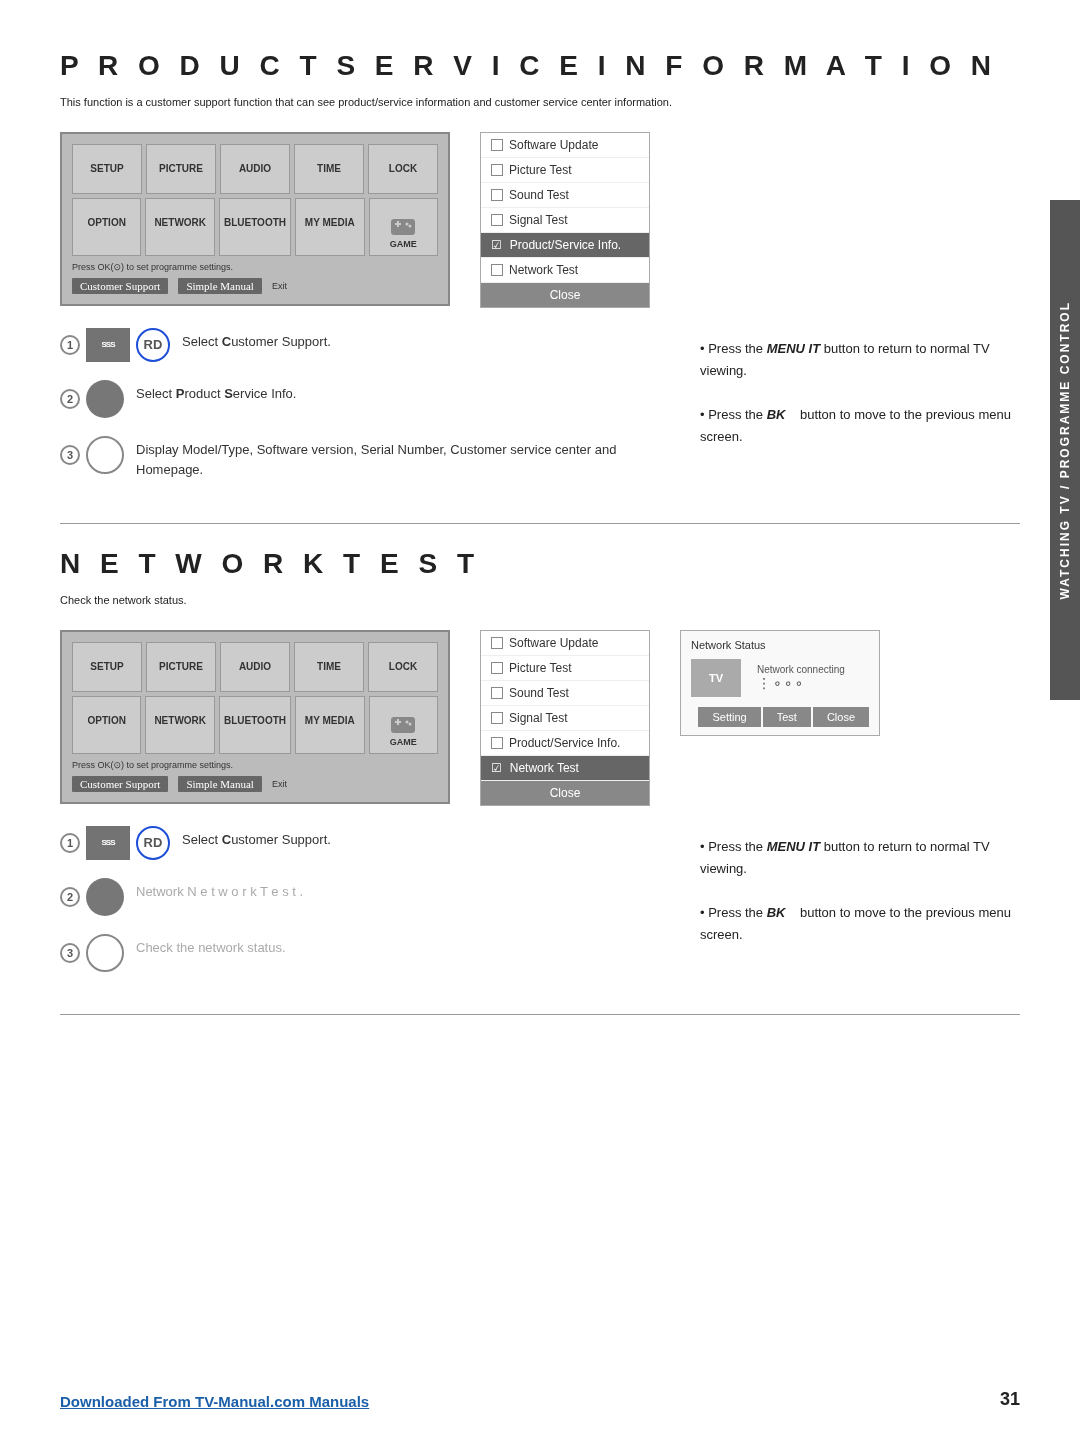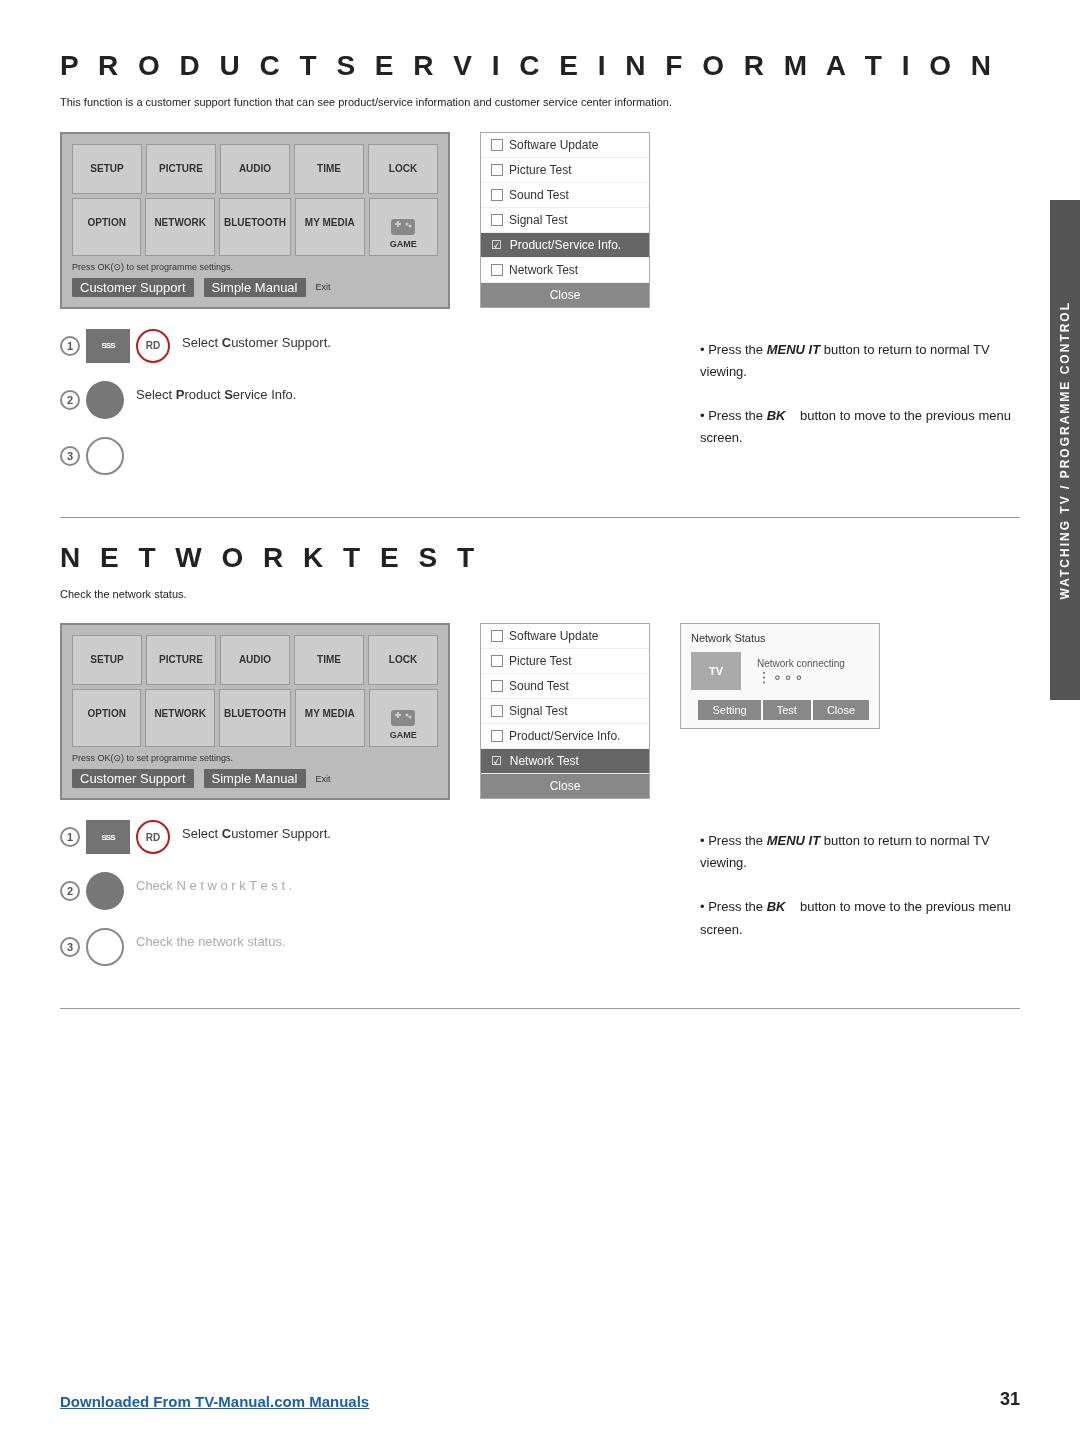--- a/index.html
+++ b/index.html
@@ -116,22 +116,23 @@
       align-items: center;
       gap: 10px;
       margin-top: 6px;
       font-size: 9px;
       color: #333;
     }
     .tv-menu-footer-btn {
       background: #666;
       color: #fff;
       padding: 2px 8px;
-      font-size: 13px;
+      font-size: 11px;
       border-radius: 1px;
+      font-family: Liberation Serif, serif;
     }
     .tv-menu-text {
       font-size: 9px;
       color: #333;
     }
 
     
     .dropdown-menu {
       border: 1px solid #aaa;
       background: #fff;
@@ -224,26 +225,26 @@
     }
     .step-text {
       font-size: 13px;
       line-height: 1.6;
       padding-top: 4px;
       color: #333;
     }
     .remote-circle {
       width: 34px;
       height: 34px;
-      border: 2px solid #b91c1c;
+      border: 2px solid #1d4ed8;
       border-radius: 50%;
       display: flex;
       align-items: center;
       justify-content: center;
-      font-size: 10px;
+      font-size: 13px;
       font-weight: bold;
       color: #555;
     }
 
     
     .network-status-box {
       border: 1px solid #aaa;
       background: #f9f9f9;
       padding: 8px 10px;
       min-width: 200px;
@@ -387,20 +388,21 @@
         <div class="step-icon-round"></div>
       </div>
       <div class="step-text">Select <b>P</b>roduct <b>S</b>ervice Info.</div>
     </div>
 
     <div class="step">
       <div style="display:flex;align-items:center;gap:6px;flex-shrink:0;">
         <div style="width:20px;height:20px;border:2px solid #888;border-radius:50%;display:flex;align-items:center;justify-content:center;font-size:11px;font-weight:bold;color:#555;">3</div>
         <div class="step-icon-empty"></div>
       </div>
+      <div class="step-text">Display Model/Type, Software version, Serial Number, Customer service center and Homepage.</div>
     </div>
   </div>
   <div class="steps-right">
     <p>• Press the <span class="bold-btn">MENU IT</span> button to return to normal TV viewing.</p>
     <br>
     <p>• Press the <span class="bold-btn">BK</span>&nbsp;&nbsp;&nbsp; button to move to the previous menu screen.</p>
   </div>
 </div>
 
 <hr class="divider">
@@ -499,21 +501,21 @@
         <div class="remote-circle">RD</div>
       </div>
       <div class="step-text">Select <b>C</b>ustomer Support.</div>
     </div>
 
     <div class="step">
       <div style="display:flex;align-items:center;gap:6px;flex-shrink:0;">
         <div style="width:20px;height:20px;border:2px solid #888;border-radius:50%;display:flex;align-items:center;justify-content:center;font-size:11px;font-weight:bold;color:#555;">2</div>
         <div class="step-icon-round"></div>
       </div>
-      <div class="step-text" style="color:#aaa;">Check N e t w o r k   T e s t .</div>
+      <div class="step-text" style="color:#aaa;">Network N e t w o r k   T e s t .</div>
     </div>
 
     <div class="step">
       <div style="display:flex;align-items:center;gap:6px;flex-shrink:0;">
         <div style="width:20px;height:20px;border:2px solid #888;border-radius:50%;display:flex;align-items:center;justify-content:center;font-size:11px;font-weight:bold;color:#555;">3</div>
         <div class="step-icon-empty"></div>
       </div>
       <div class="step-text" style="color:#aaa;">Check the network status.</div>
     </div>
   </div>

